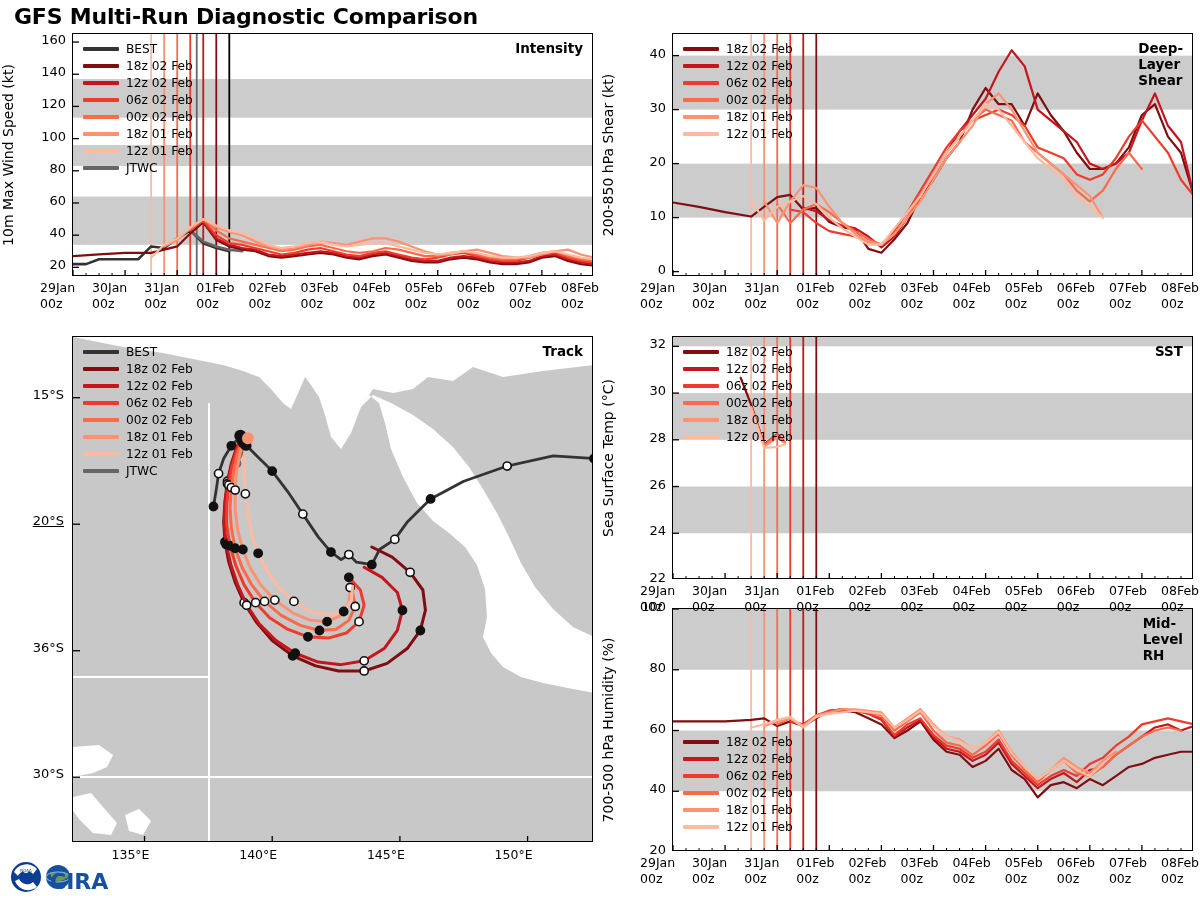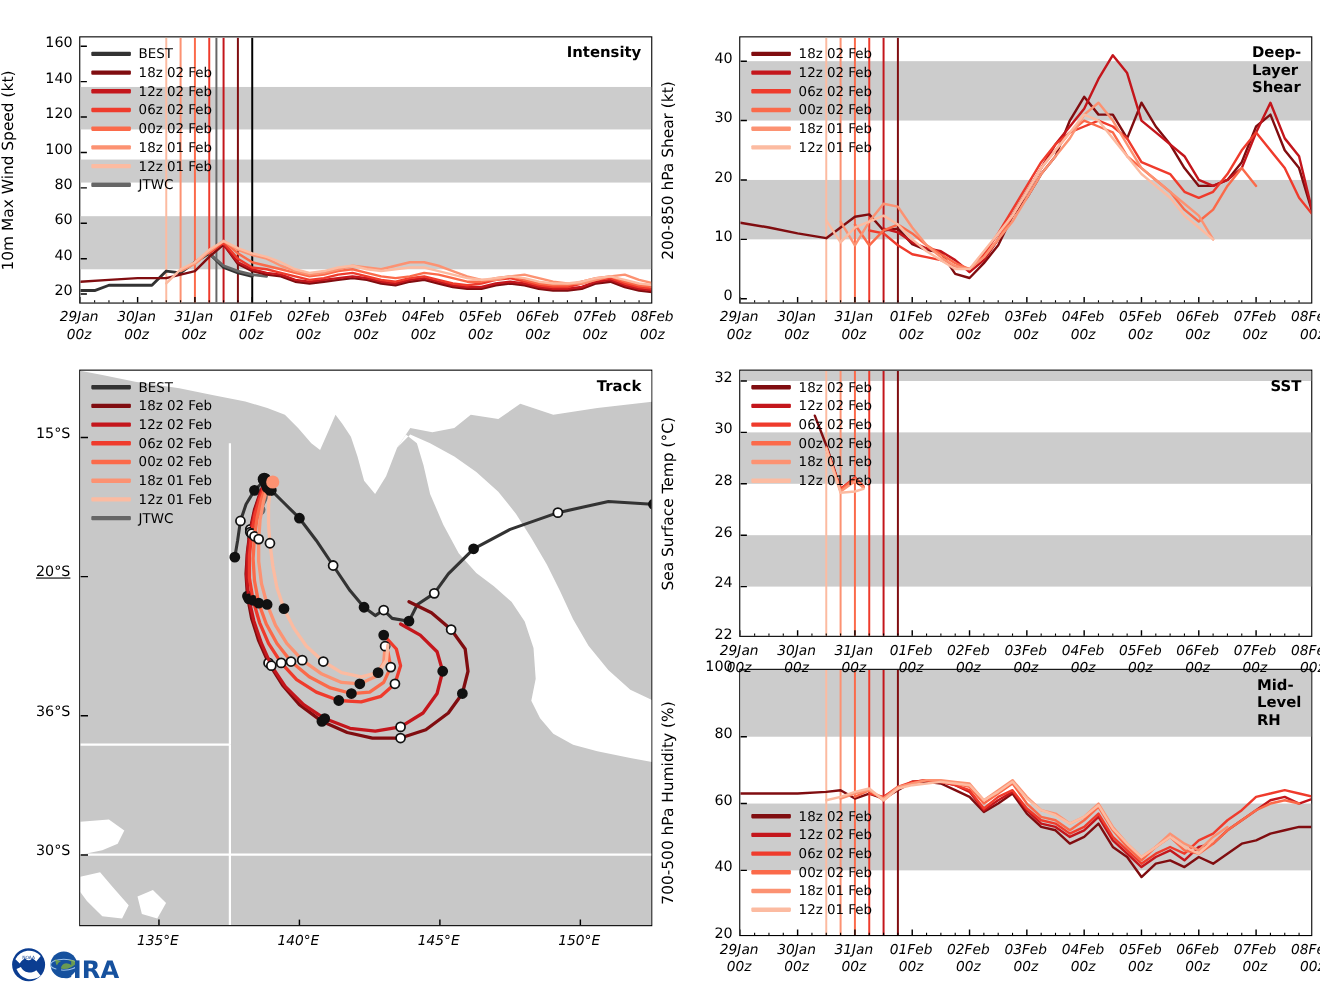--- a/index.html
+++ b/index.html
@@ -9,34 +9,35 @@
 
   .hdr{position:absolute;font-weight:bold;font-size:22px;letter-spacing:-0.2px;}
   #title-left{left:14px;top:4px;}
   #title-right{right:14px;top:4px;}
 
   .panel{position:absolute;box-sizing:border-box;border:1.6px solid #000;background:#fff;overflow:hidden;}
   .plotsvg{position:absolute;left:0;top:0;}
 
   .axtitle{position:absolute;font-weight:bold;font-size:13.5px;}
   .ylab{position:absolute;font-size:14px;transform-origin:0 0;transform:rotate(-90deg);white-space:nowrap;}
-  .ticklab{position:absolute;font-size:12.5px;text-align:center;white-space:pre-line;line-height:1.25;font-style:italic;}
+  .ticklab{position:absolute;font-size:12.5px;white-space:pre-line;line-height:1.25;}
   .tickY{position:absolute;font-size:13px;text-align:right;white-space:nowrap;}
 
   .legend{position:absolute;font-size:12.2px;}
   .legend .row{display:flex;align-items:center;height:17px;}
   .legend .sw{width:36px;height:4px;margin-right:7px;flex:0 0 auto;border-radius:1px;}
   .legend .lb{white-space:nowrap;}
 
   #logo{position:absolute;left:6px;top:856px;width:150px;height:42px;}
 </style>
 </head>
 <body>
 <div id="root">
 
+<div class="hdr" id="title-left">GFS Multi-Run Diagnostic Comparison</div>
 
 <div class="panel" id="panel-intensity" style="left: 72px; top: 33px; width: 521px; height: 243px;">
       <svg class="plotsvg" width="521" height="243" viewBox="0 0 521 243">
         <rect x="0" y="162.53642384105962" width="521" height="48.27814569536423" fill="#cccccc"></rect>
         <rect x="0" y="111.03973509933775" width="521" height="20.920529801324506" fill="#cccccc"></rect>
         <rect x="0" y="45.05960264900662" width="521" height="38.6225165562914" fill="#cccccc"></rect>
         <line x1="78.14999999999999" y1="0" x2="78.14999999999999" y2="243" stroke="#fcbba1" stroke-width="1.8"></line>
         <line x1="91.175" y1="0" x2="91.175" y2="243" stroke="#fc9272" stroke-width="1.8"></line>
         <line x1="104.2" y1="0" x2="104.2" y2="243" stroke="#fb6a4a" stroke-width="1.8"></line>
         <line x1="117.22500000000001" y1="0" x2="117.22500000000001" y2="243" stroke="#ef3b2c" stroke-width="1.8"></line>

